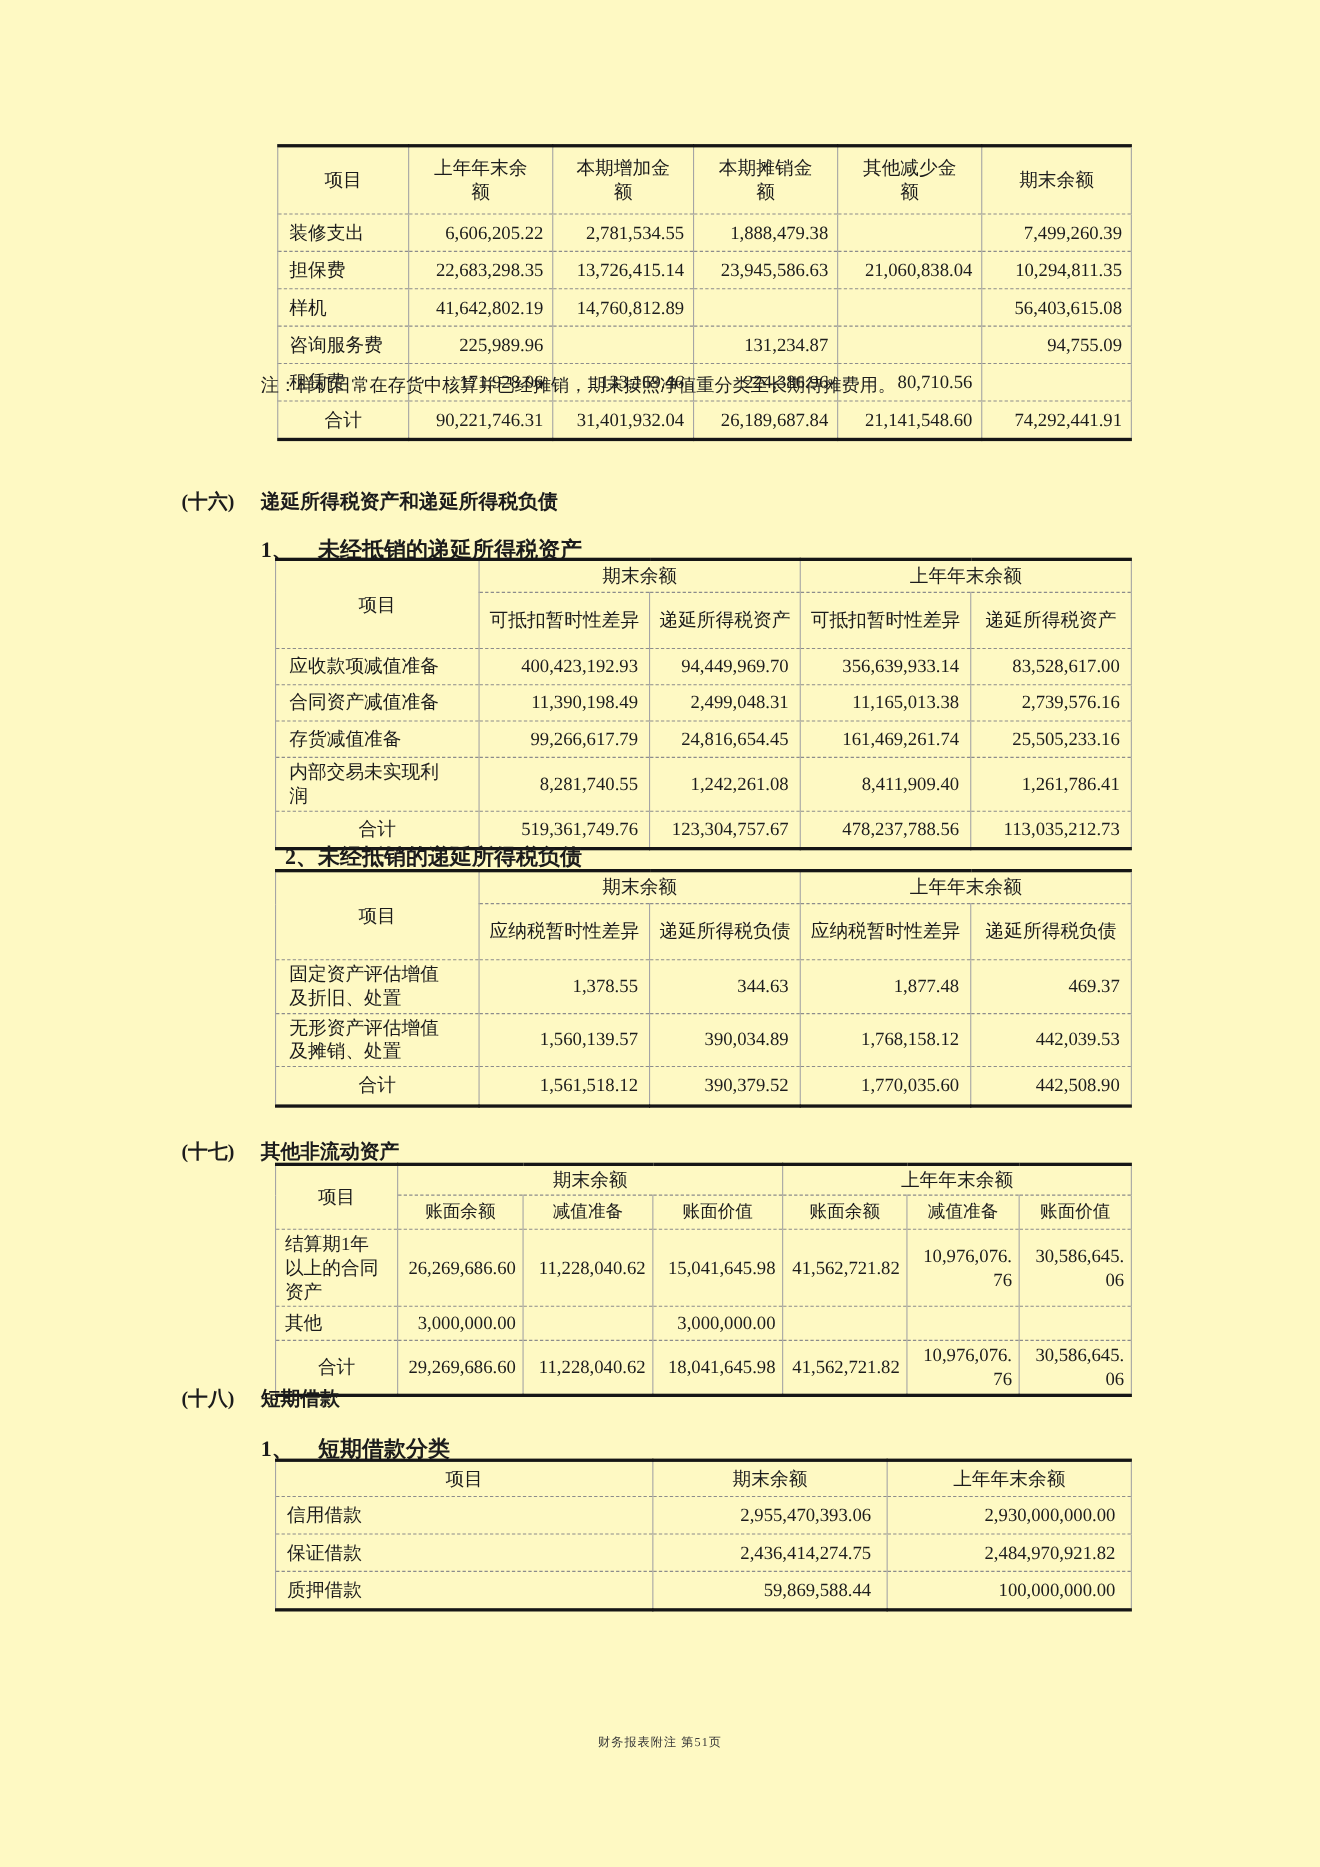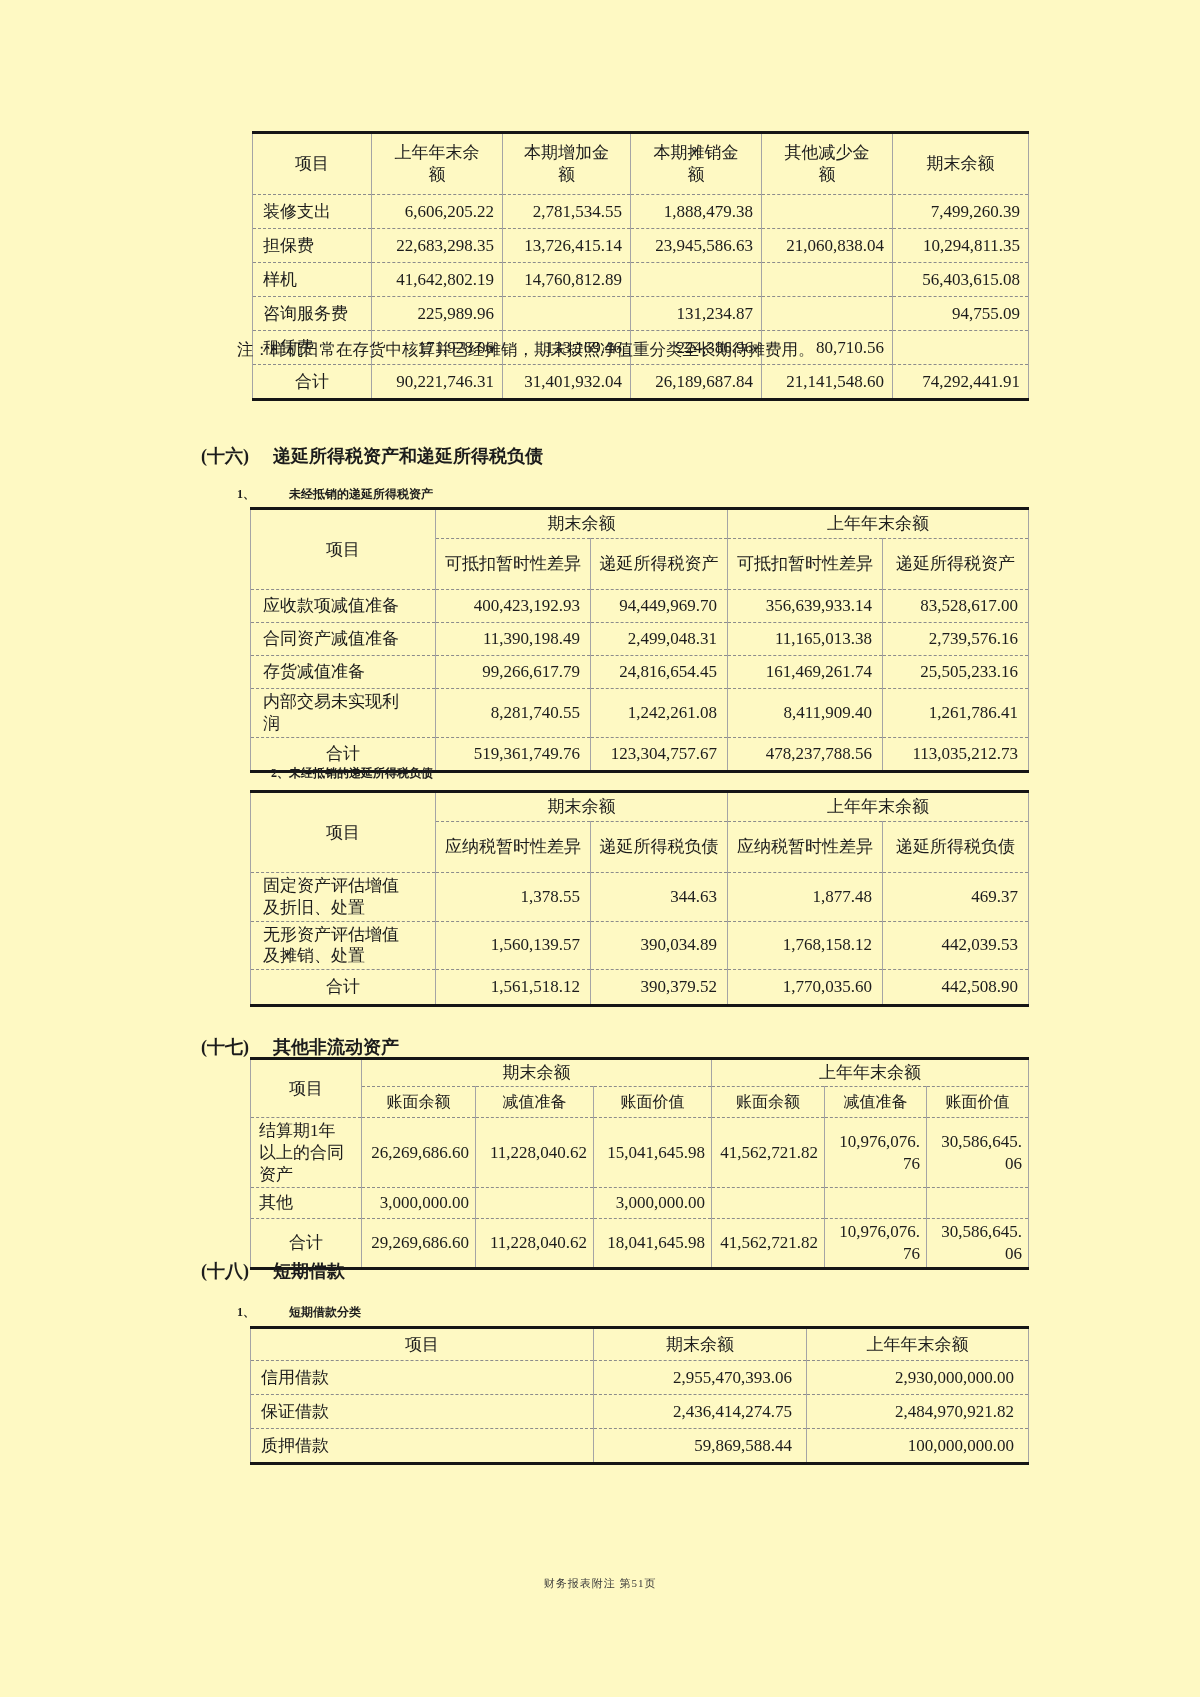--- a/index.html
+++ b/index.html
@@ -55,22 +55,22 @@
 
   
   #t18 { left:250px; top:1326px; width:778px; }
   #t18 th { height:27px; }
   #t18 td { height:29px; }
   #t18 .item { padding-left:10px; }
   #t18 .num { padding-right:14px; }
 
   
   .sec { position:absolute; left:165px; font-size:18px; font-weight:bold; }
-  .sec .n { display:inline-block; width:72px;margin-left:36px; }
-  .sub-t { position:absolute; left:237px; font-size:12px; font-weight:bold; }
+  .sec .n { display:inline-block; width:72px; }
+  .sub-t { position:absolute; left:237px; font-size:20px; font-weight:bold; }
   .sub-t .n { display:inline-block; width:52px; }
   #h16  { top:444px; }
   #h16s1{ top:486px; }
   #h16s2{ top:765px;text-align:right; }
   #h17  { top:1035px; }
   #h18  { top:1259px; }
   #h18s1{ top:1304px; }
   #note { position:absolute; left:237px; top:339px; width:800px; font-size:16.5px; }
   #footer { position:absolute; top:1576px; left:0; width:1200px; text-align:center;
             font-size:11px; color:#3a3a3a; letter-spacing:1px; }

